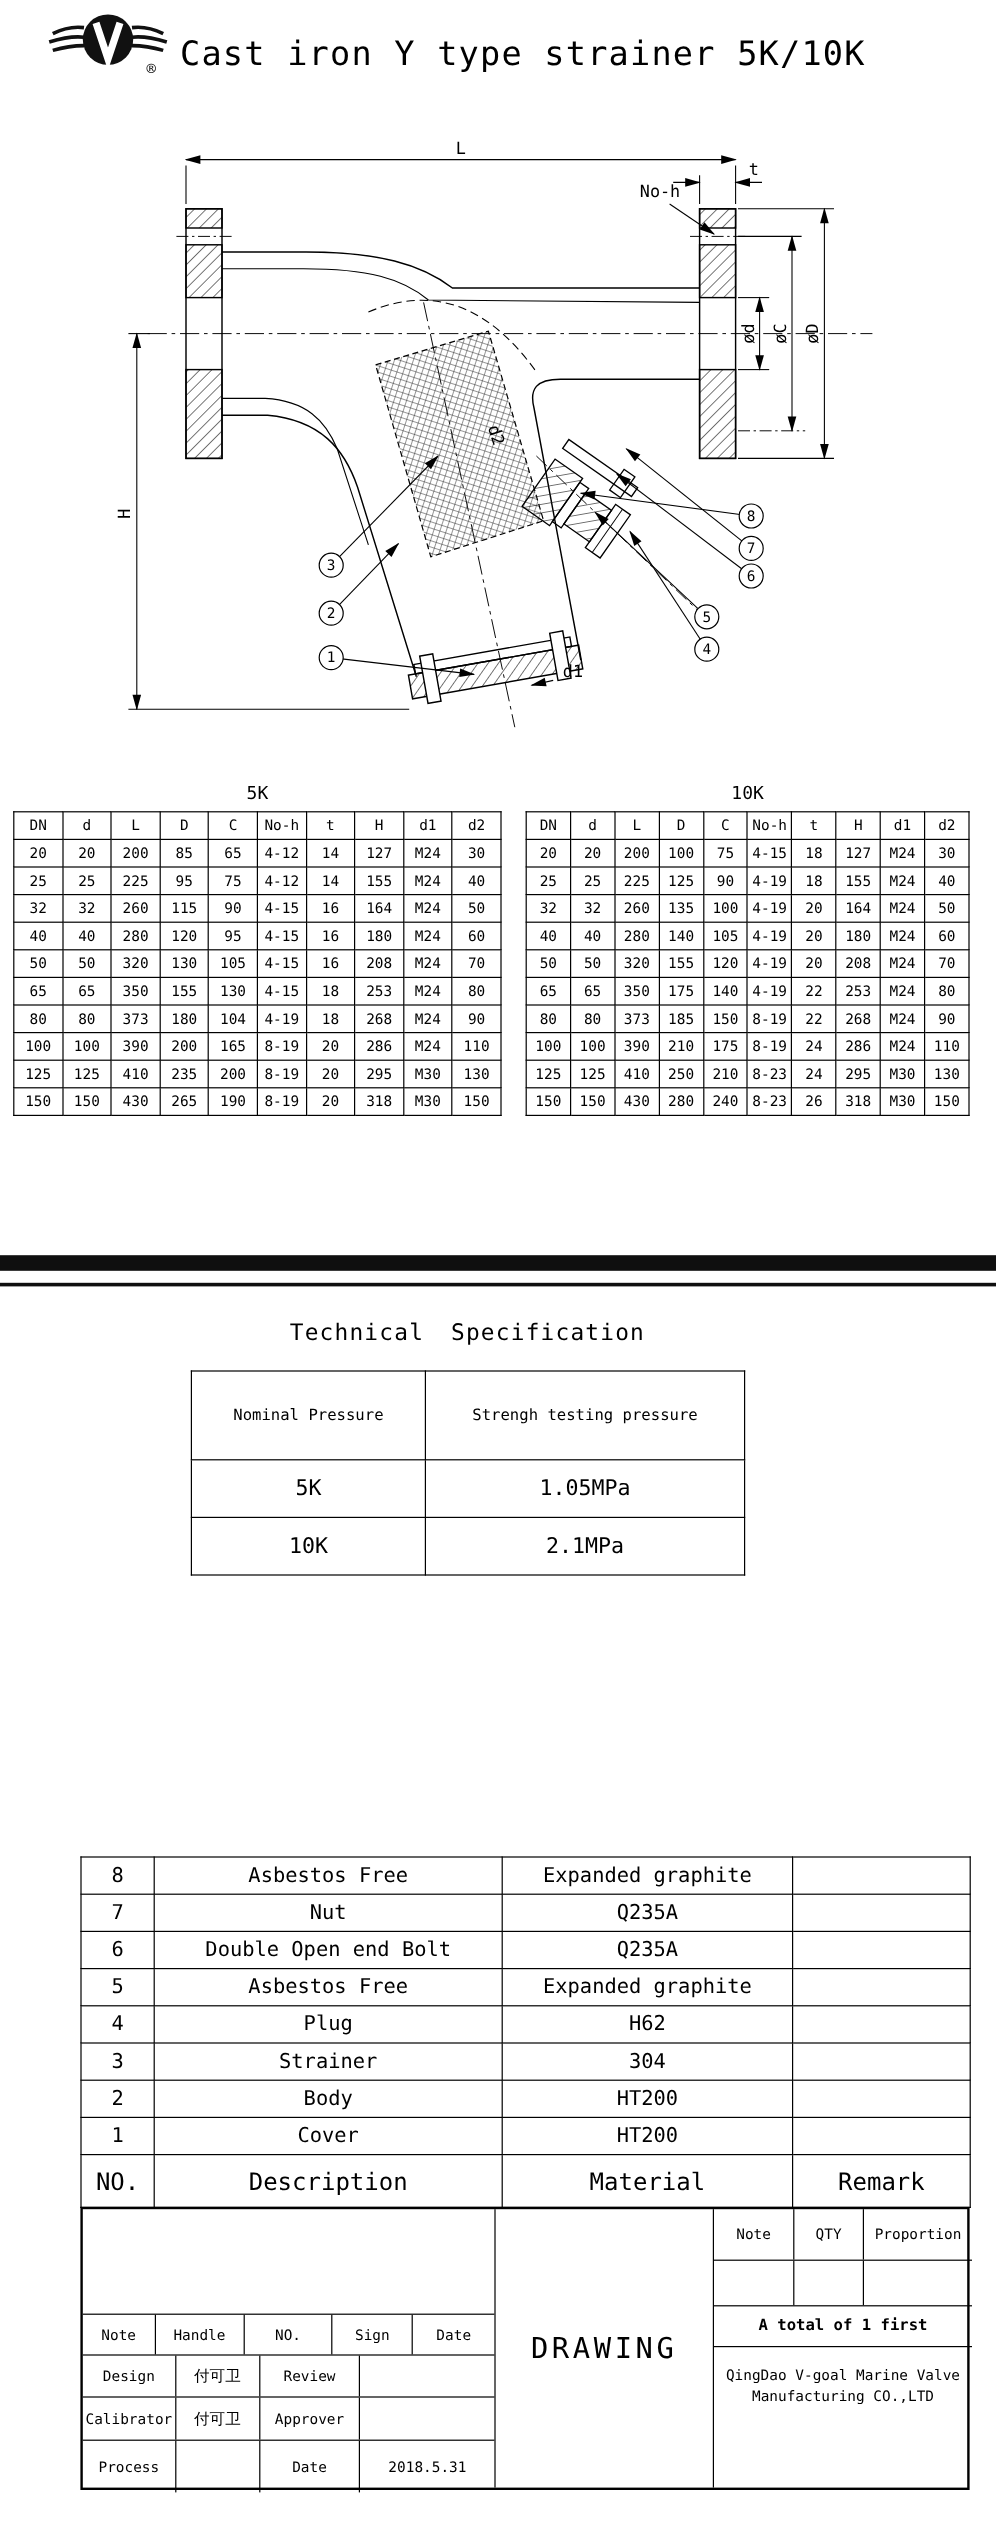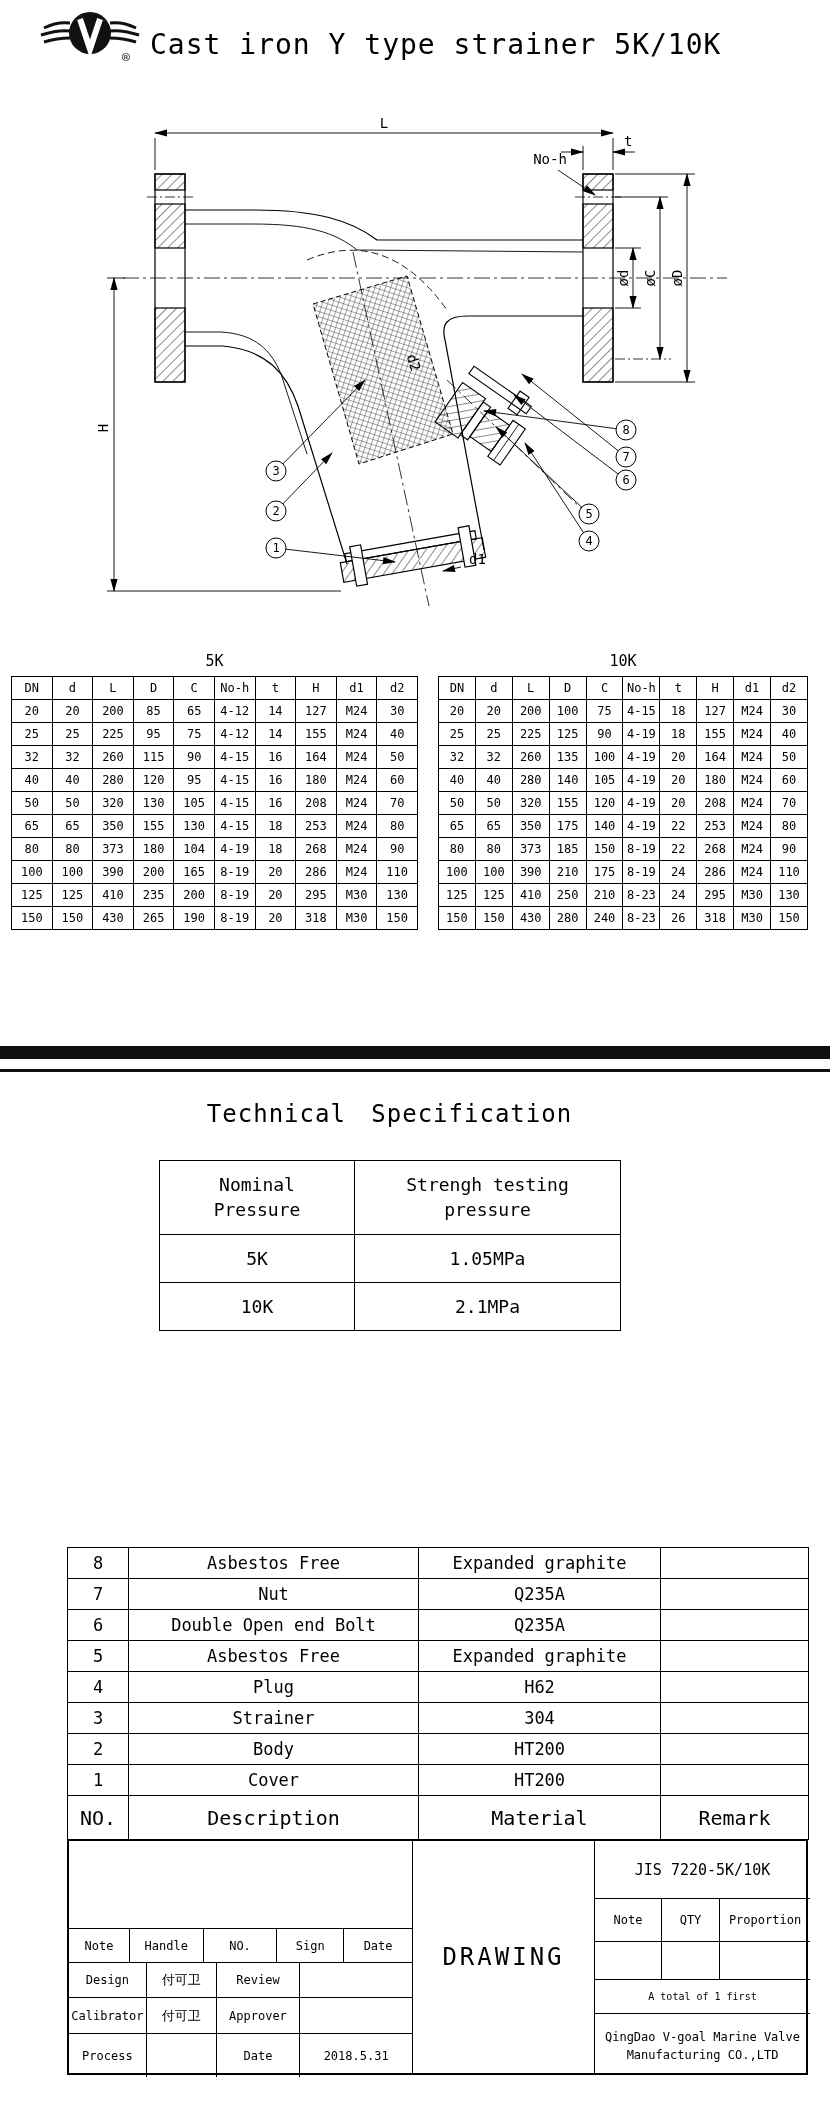--- a/index.html
+++ b/index.html
@@ -16,24 +16,24 @@
   .dim-caption{text-align:center;font-size:15px;height:24px}
   .dim-table table{border-collapse:collapse;table-layout:fixed;width:100%}
   .dim-table td{border:1px solid #000;text-align:center;font-size:12px;height:23px;padding:0;white-space:nowrap;overflow:hidden}
 
   
   .divider-thick{position:absolute;left:0;top:1046px;width:830px;height:13px;background:#0f0f0f}
   .divider-thin{position:absolute;left:0;top:1069px;width:830px;height:3px;background:#0f0f0f}
 
   
   .spec{position:absolute;left:159px;top:1100px;width:461px}
-  .spec-title{text-align:center;font-size:24px;letter-spacing:1px;word-spacing:10px;margin-bottom:32px}
+  .spec-title{text-align:center;font-size:19px;letter-spacing:1px;word-spacing:10px;margin-bottom:20px}
   .spec table{border-collapse:collapse;table-layout:fixed;width:100%}
   .spec td{border:1.4px solid #000;text-align:center}
-  .spec .spec-head td{height:74px;font-size:18px;line-height:1.35;padding:0 34px}
+  .spec .spec-head td{height:74px;font-size:13px;line-height:1.35;padding:0 34px}
   .spec tbody td{height:48px;font-size:18px}
 
   
   .bom{position:absolute;left:67px;top:1547px;width:741px;border-collapse:collapse;table-layout:fixed}
   .bom td{border:1px solid #000;text-align:center;font-size:17px;height:31px;padding:0;white-space:nowrap;overflow:hidden}
   .bom tfoot td{height:44px;font-size:20px}
 
   
   .tblock{position:absolute;left:67px;top:1839px;width:741px;height:236px;border:2px solid #000;font-size:12px}
   .tb-col{position:absolute;top:0;height:232px}
@@ -48,21 +48,21 @@
   .tb-sign>div:nth-child(2){width:74px}
   .tb-sign>div:nth-child(3){width:74px}
   .tb-sign>div:nth-child(4){width:67px}
   .tb-sign>div:nth-child(5){width:68px}
   .tb-qty>div:nth-child(1){width:67px}
   .tb-qty>div:nth-child(2){width:58px}
   .tb-qty>div:nth-child(3){width:90px}
   .w78{width:78px}.w70{width:70px}.w84{width:84px}.w112{width:112px}
   .drawing-word{font-size:24px;letter-spacing:3px}
   .jis{font-size:15px}
-  .total-note{font-size:10px;font-weight:normal}
+  .total-note{font-size:13px;font-weight:bold}
   .company{flex-direction:column;font-size:12px;line-height:1.5}
   .sign-hand{font-size:13px}
 
   svg text{font-family:"DejaVu Sans Mono",monospace}
 </style>
 </head>
 <body>
 
 <div class="abs" style="left:0;top:0;width:830px;height:80px">
   <svg class="abs" style="left:38px;top:8px" width="104" height="60" viewBox="0 0 104 60">
@@ -622,23 +622,20 @@
       <div class="w84">Date</div>
       <div class="w112">2018.5.31</div>
     </div>
   </div>
 
   <div class="tb-col tb-mid">
     <span class="drawing-word">DRAWING</span>
   </div>
 
   <div class="tb-col tb-right">
-    <div class="trow" style="height:58px">
-      <div class="jis" style="width:215px">JIS 7220-5K/10K</div>
-    </div>
     <div class="trow tb-qty" style="height:43px">
         <div>Note</div>
         <div>QTY</div>
         <div>Proportion</div>
       </div>
     <div class="trow tb-qty" style="height:38px">
       <div></div>
       <div></div>
       <div></div>
     </div>

